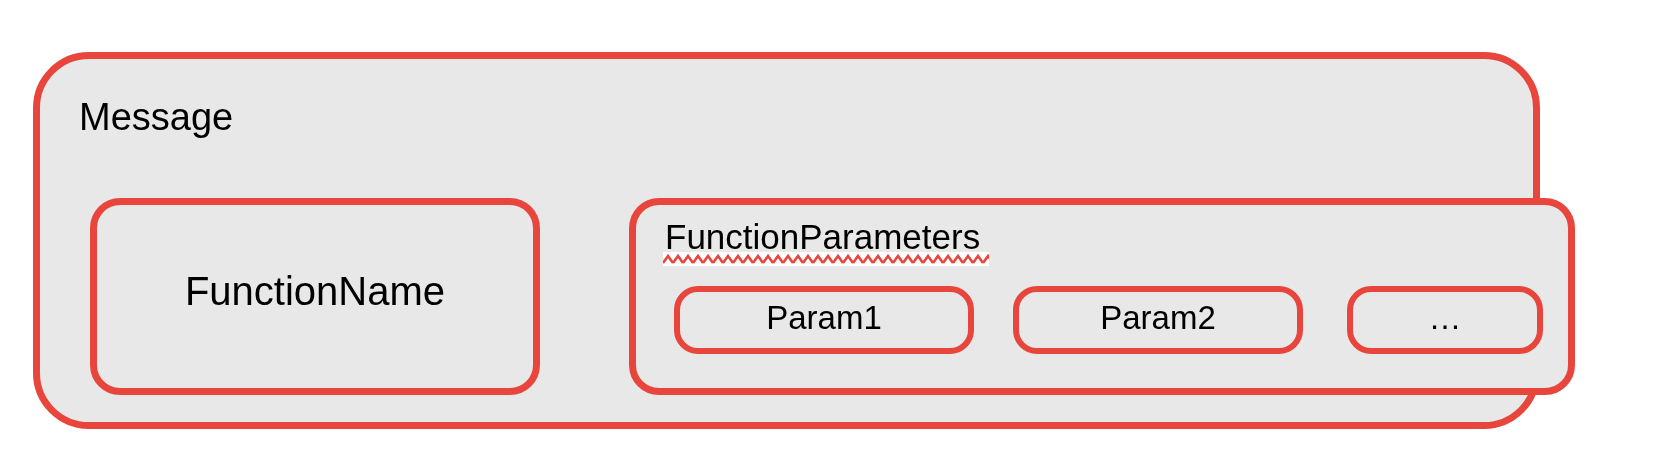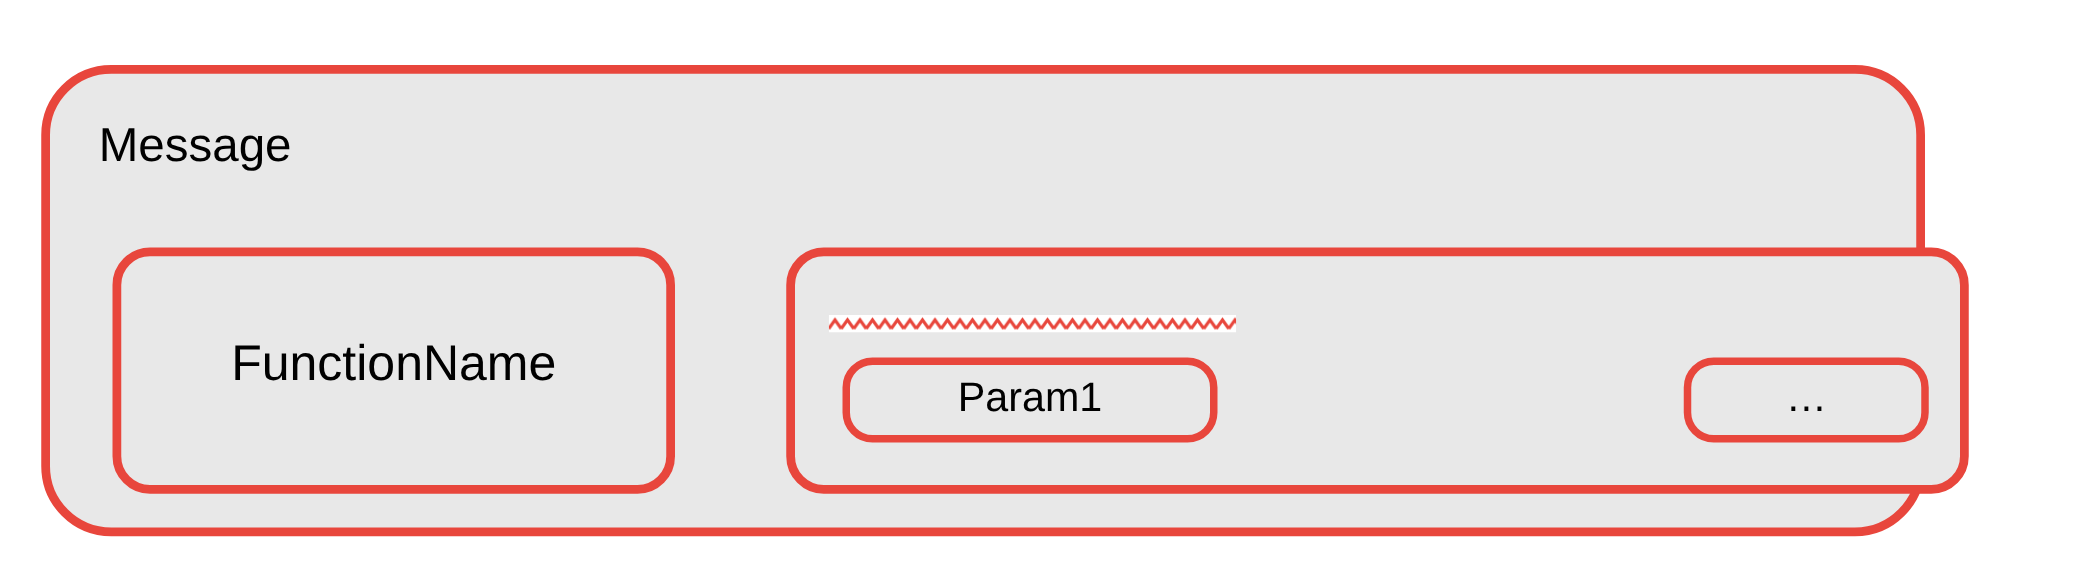--- a/index.html
+++ b/index.html
@@ -83,37 +83,41 @@
   <div class="message-box">
 
     <div class="message-label">Message</div>
 
     <div class="function-name-box">
       <div class="function-name-label">FunctionName</div>
     </div>
 
     <div class="function-parameters-box">
 
+      <div class="function-parameters-label">FunctionParameters</div>
 
       <div class="squiggle">
         <svg viewBox="0 0 326 14" preserveAspectRatio="none" aria-hidden="true">
           <defs>
             <pattern id="zigzag" width="10" height="14" patternUnits="userSpaceOnUse">
               <path class="squiggle-path" d="M0,11 L5,4 L10,11" fill="none" stroke-width="2.6"></path>
             </pattern>
           </defs>
           <rect width="326" height="14" fill="#FFFFFF"></rect>
           <rect width="326" height="14" fill="url(#zigzag)"></rect>
         </svg>
       </div>
 
       <div class="param-box param-1">
         <div class="param-label">Param1</div>
       </div>
 
+      <div class="param-box param-2">
+        <div class="param-label">Param2</div>
+      </div>
 
       <div class="param-box param-more">
         <div class="param-label">…</div>
       </div>
 
     </div>
   </div>
 </div>
 
 </body></html>

